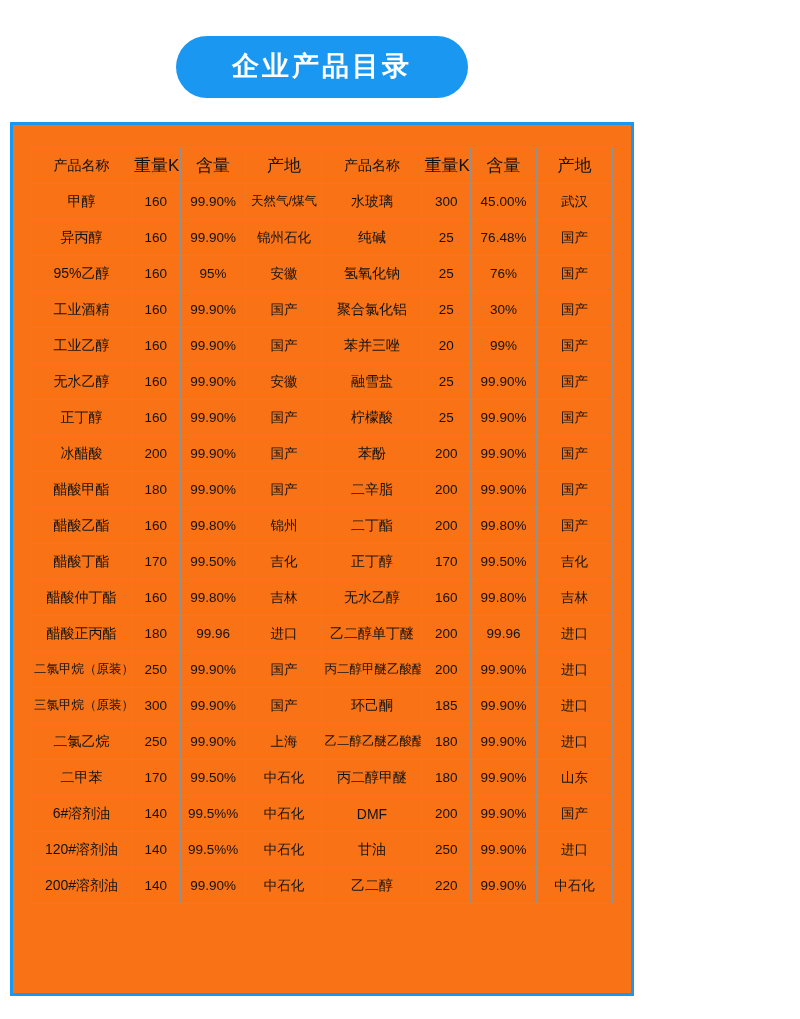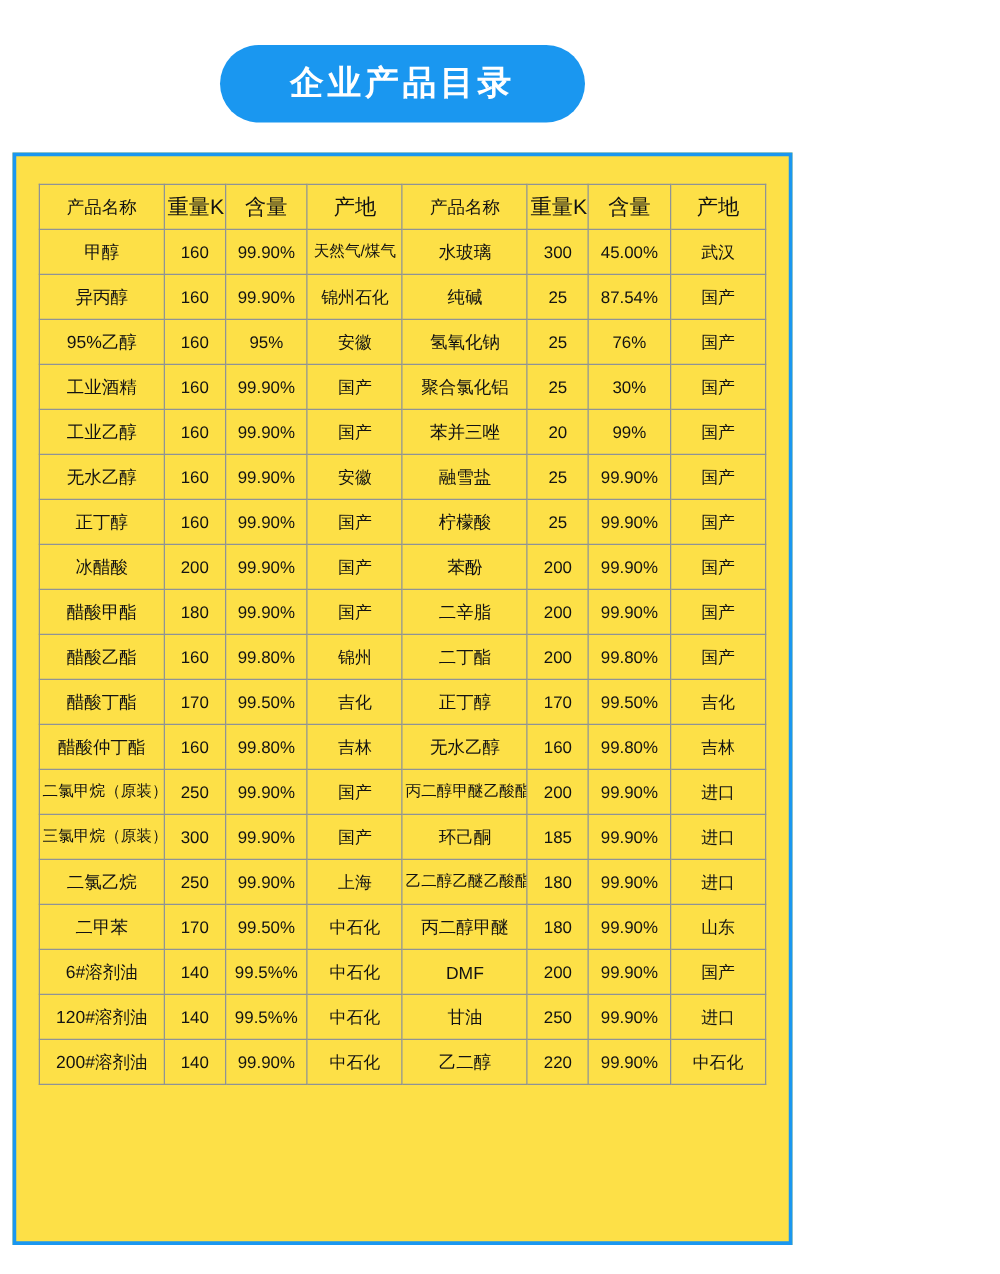--- a/index.html
+++ b/index.html
@@ -34,21 +34,21 @@
     letter-spacing: 3px;
     border-radius: 34px;
     padding: 17px 56px 18px 56px;
     line-height: 1;
     text-align: center;
   }
   
   .frame {
     margin: 24px 10px 0 10px;
     border: 3px solid #1a97f0;
-    background: #fde047;
+    background: #f97316;
     padding: 22px 18px 34px 18px;
     box-sizing: border-box;
     height: 874px;
   }
   
   table.catalog {
     border-collapse: collapse;
     width: 100%;
     table-layout: fixed;
   }
@@ -123,21 +123,21 @@
           <td>45.00%</td>
           <td>武汉</td>
         </tr>
         <tr>
           <td class="name">异丙醇</td>
           <td>160</td>
           <td>99.90%</td>
           <td>锦州石化</td>
           <td class="name">纯碱</td>
           <td>25</td>
-          <td>87.54%</td>
+          <td>76.48%</td>
           <td>国产</td>
         </tr>
         <tr>
           <td class="name">95%乙醇</td>
           <td>160</td>
           <td>95%</td>
           <td>安徽</td>
           <td class="name">氢氧化钠</td>
           <td>25</td>
           <td>76%</td>
@@ -227,20 +227,30 @@
           <td class="name">醋酸仲丁酯</td>
           <td>160</td>
           <td>99.80%</td>
           <td>吉林</td>
           <td class="name">无水乙醇</td>
           <td>160</td>
           <td>99.80%</td>
           <td>吉林</td>
         </tr>
         <tr>
+          <td class="name">醋酸正丙酯</td>
+          <td>180</td>
+          <td>99.96</td>
+          <td>进口</td>
+          <td class="name">乙二醇单丁醚</td>
+          <td>200</td>
+          <td>99.96</td>
+          <td>进口</td>
+        </tr>
+        <tr>
           <td class="name small">二氯甲烷（原装）</td>
           <td>250</td>
           <td>99.90%</td>
           <td>国产</td>
           <td class="name small">丙二醇甲醚乙酸酯</td>
           <td>200</td>
           <td>99.90%</td>
           <td>进口</td>
         </tr>
         <tr>

